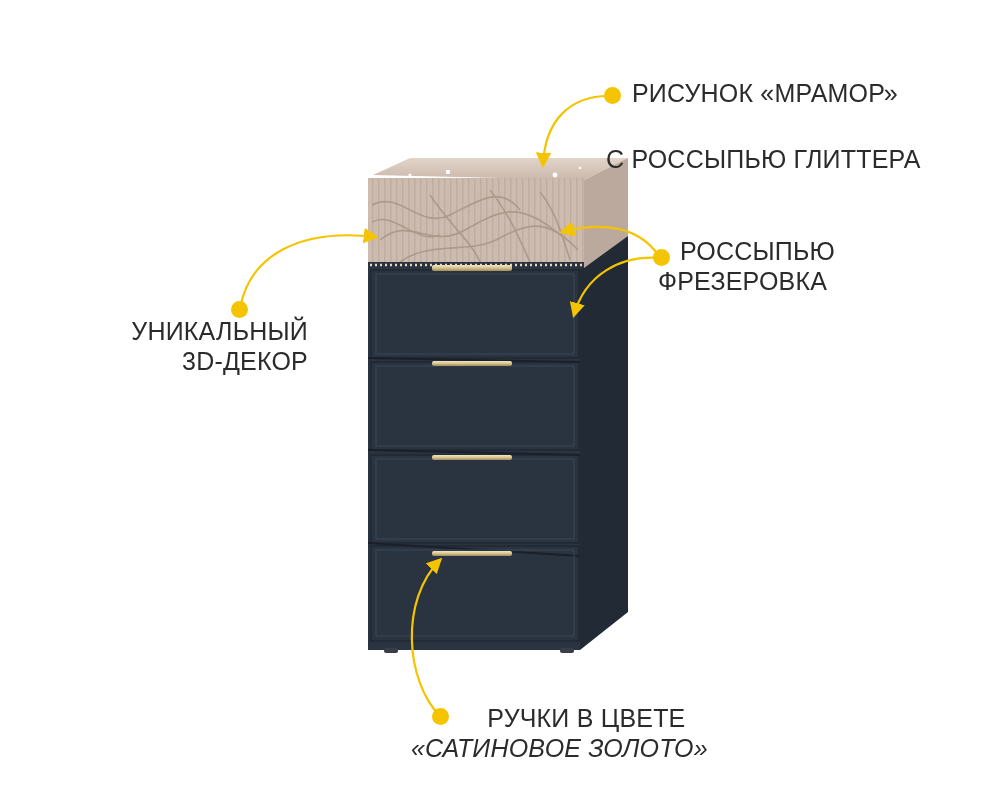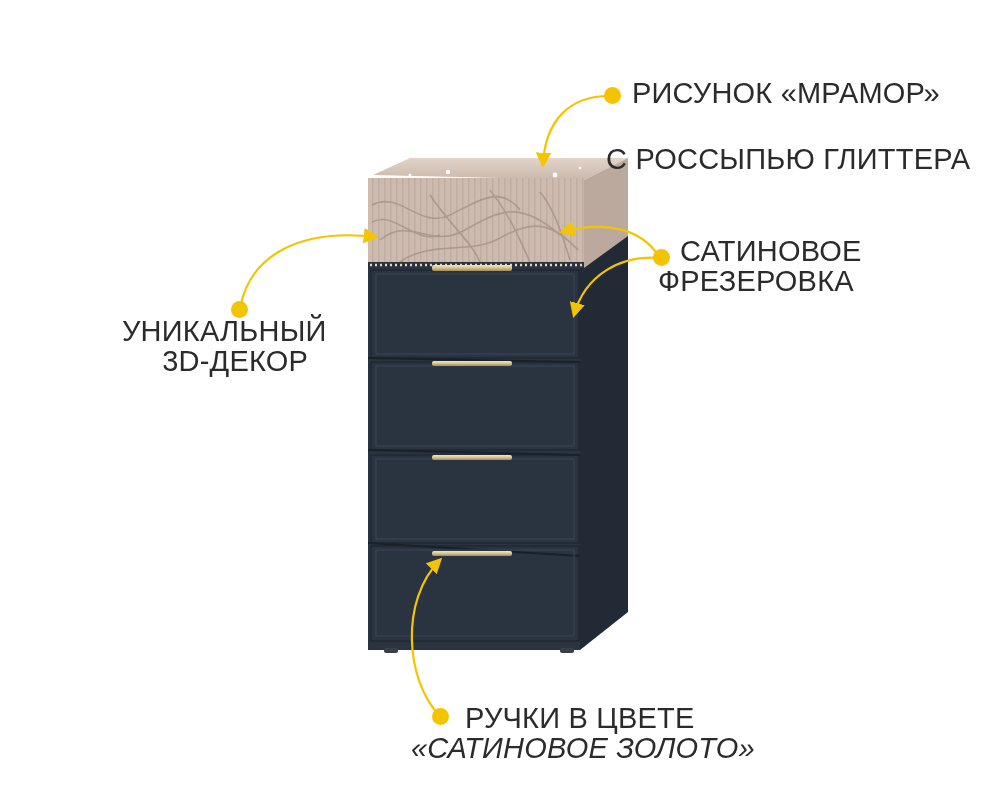--- a/index.html
+++ b/index.html
@@ -1,26 +1,26 @@
 <!DOCTYPE html>
 <html><head>
 <meta charset="utf-8">
 <style>
   html, body { margin:0; padding:0; background:#ffffff; }
   body { width:1000px; height:812px; position:relative; overflow:hidden; font-family:"Liberation Sans", sans-serif; }
   .stage { position:absolute; left:0; top:0; width:1000px; height:812px; }
   svg.art { position:absolute; left:0; top:0; }
-  .label { position:absolute; color:#2b2b2b; font-size:29px; line-height:30px; letter-spacing:0.2px; white-space:nowrap; }
+  .label { position:absolute; color:#2b2b2b; font-size:25px; line-height:30px; letter-spacing:0.2px; white-space:nowrap; }
   .dot { position:absolute; width:17px; height:17px; border-radius:50%; background:#f5c400; }
   .l-marble { left:632px; top:78px; text-align:left; }
   .l-marble .line2 { margin-left:-26px;margin-top:36px; }
   .l-mill { left:680px; top:236px; text-align:left; }
   .l-mill .line2 { margin-left:-22px; }
   .l-3d { left:122px; top:316px; text-align:right; width:186px; }
-  .l-handles { left:465px; top:703px; text-align:left; }
+  .l-handles { left:465px; top:703px; text-align:center; }
   .l-handles .line2 { margin-left:-54px;font-style:italic; }
   .line { display:block; }
 </style>
 </head>
 <body>
 
 <div class="stage">
 
   <svg class="art" width="1000" height="812" viewBox="0 0 1000 812">
     <defs>
@@ -112,21 +112,21 @@
   <div class="dot" style="left:653px; top:249px;"></div>
   <div class="dot" style="left:231px; top:301px;"></div>
   <div class="dot" style="left:432px; top:708px;"></div>
 
   <div class="label l-marble">
     <span class="line">РИСУНОК «МРАМОР»</span>
     <span class="line line2">С РОССЫПЬЮ ГЛИТТЕРА</span>
   </div>
 
   <div class="label l-mill">
-    <span class="line">САТИНОВОЕ</span>
+    <span class="line">РОССЫПЬЮ</span>
     <span class="line line2">ФРЕЗЕРОВКА</span>
   </div>
 
   <div class="label l-3d">
     <span class="line">УНИКАЛЬНЫЙ</span>
     <span class="line">3D-ДЕКОР</span>
   </div>
 
   <div class="label l-handles">
     <span class="line">РУЧКИ В ЦВЕТЕ</span>

